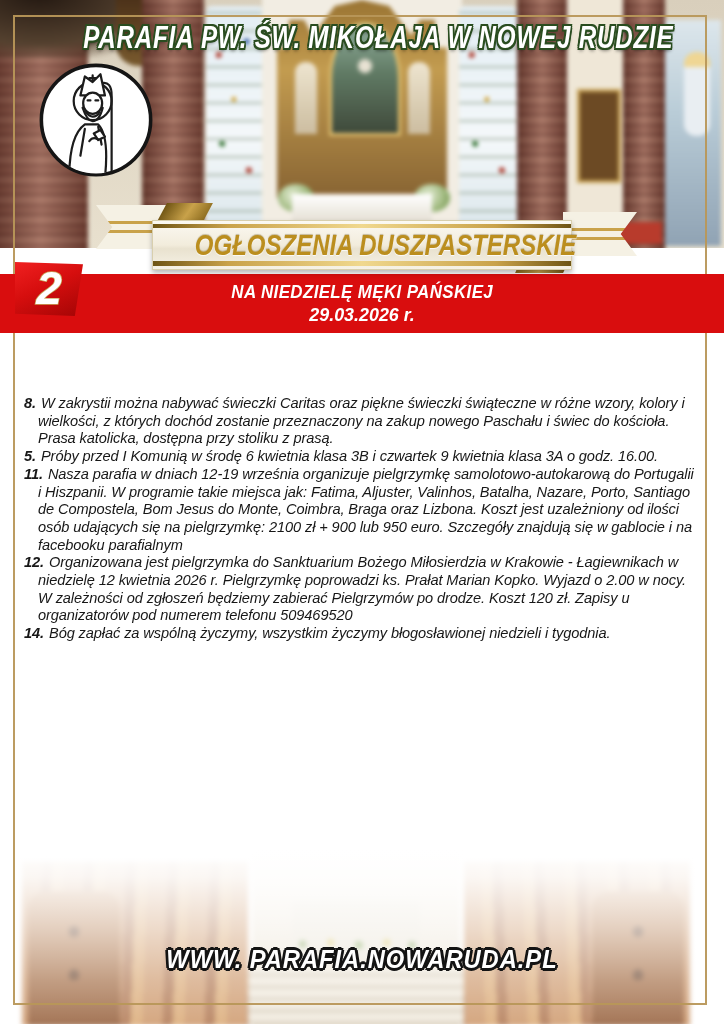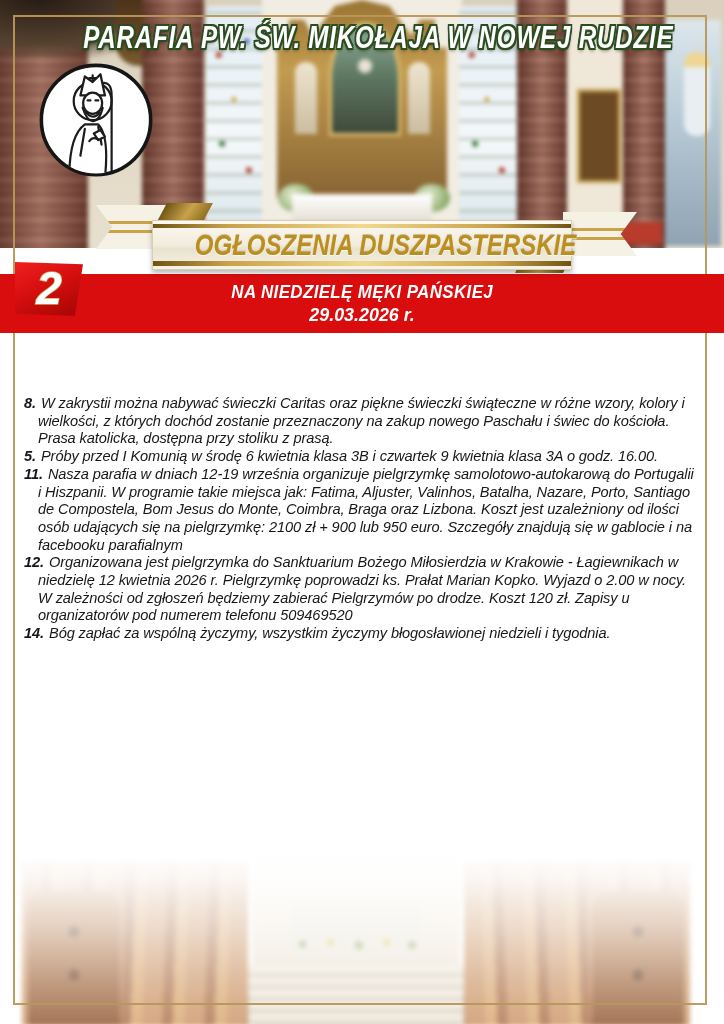--- a/index.html
+++ b/index.html
@@ -245,14 +245,17 @@
       <div class="flower-row"></div>
       <div class="steps"></div>
       <div class="pews pews-left"></div>
       <div class="pews pews-right"></div>
       <div class="pew-big pew-big-left"></div>
       <div class="pew-big pew-big-right"></div>
     </div>
     <div class="fp-fade"></div>
   </div>
 
+  <div class="footer-url">
+    <span>WWW. PARAFIA.NOWARUDA.PL</span>
+  </div>
 
 </div>
 
 </body></html>

